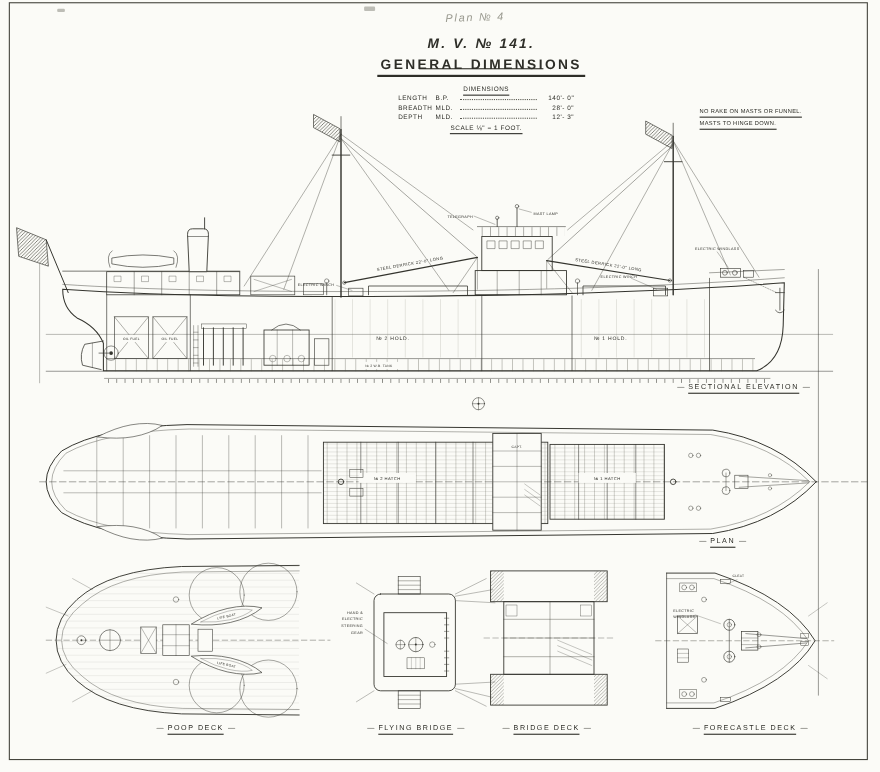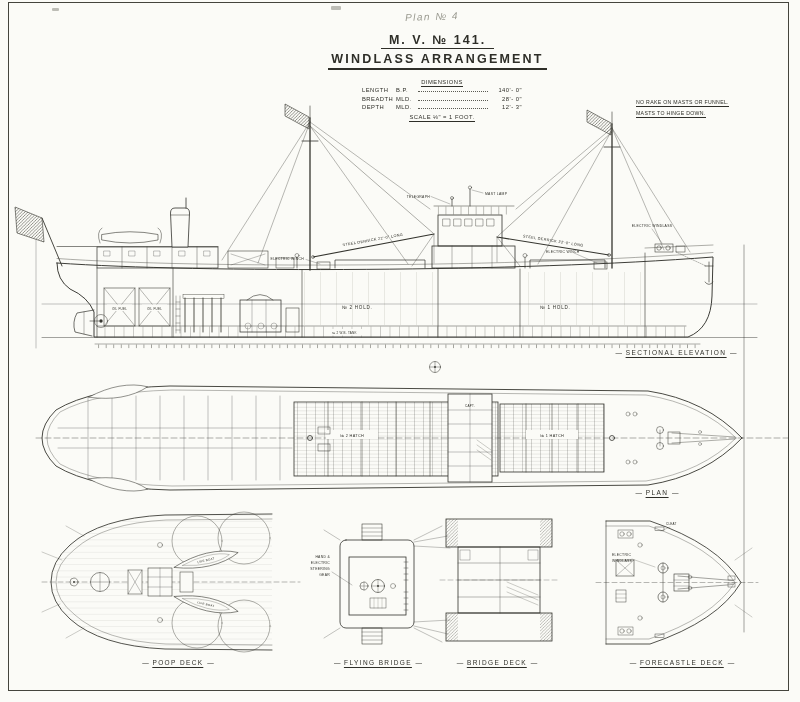--- a/index.html
+++ b/index.html
@@ -5,21 +5,21 @@
   html,body{margin:0;padding:0}
   body{width:800px;height:702px;position:relative;overflow:hidden;
        background:#fbfbf7;color:#2e2e28;font-family:"Liberation Sans",sans-serif;}
   .sheet-frame{position:absolute;left:8px;top:2px;width:781px;height:689px;
        border:1.5px solid #45453d;box-sizing:border-box;}
   .speck{position:absolute;background:#8a8a82;opacity:.55;border-radius:1px;}
   .pencil{position:absolute;left:405px;top:11px;color:#9a9a90;font-style:italic;
        font-size:10px;letter-spacing:1.5px;transform:rotate(-2deg);}
   .titleblock{position:absolute;left:300px;top:33px;width:275px;text-align:center;}
   .t1{font-size:12.5px;font-weight:bold;letter-spacing:2px;}
-  .t1 span{border-bottom:1.6px solid #2e2e28;padding:0 8px 1px;}
+  .t1 span{border-bottom:1.6px solid #2e2e28;padding:0 8px 15px;font-style:italic;}
   .t2{font-size:12.5px;font-weight:bold;letter-spacing:2.2px;margin-top:5px;}
   .t2 span{border-bottom:2px solid #2e2e28;padding:0 3px 2px;}
   .dims{position:absolute;left:362px;top:79px;width:160px;font-size:5.8px;letter-spacing:.5px;}
   .dh{text-align:center;margin-bottom:2px;}
   .u{border-bottom:.8px solid #2e2e28;padding-bottom:.5px;}
   .drow{display:flex;align-items:baseline;margin-top:2.4px;}
   .dl{width:34px}.dc{width:20px}
   .fill{flex:1;border-bottom:1px dotted #5a5a52;margin:0 2px 1px;}
   .dv{width:32px;text-align:right;}
   .dscale{text-align:center;margin-top:4px;}
@@ -43,21 +43,21 @@
 <body>
 
 <div class="sheet-frame"></div>
 <div class="speck" style="left:52px;top:8px;width:7px;height:3px"></div>
 <div class="speck" style="left:331px;top:6px;width:10px;height:4px"></div>
 
 <div class="pencil">Plan № 4</div>
 
 <div class="titleblock">
   <div class="t1"><span>M. V. № 141.</span></div>
-  <div class="t2"><span>WINDLASS ARRANGEMENT</span></div>
+  <div class="t2"><span>GENERAL DIMENSIONS</span></div>
 </div>
 
 <div class="dims">
   <div class="dh"><span class="u">DIMENSIONS</span></div>
   <div class="drow">
     <span class="dl">LENGTH</span>
     <span class="dc">B.P.</span>
     <span class="fill"></span>
     <span class="dv">140'- 0"</span>
   </div>

